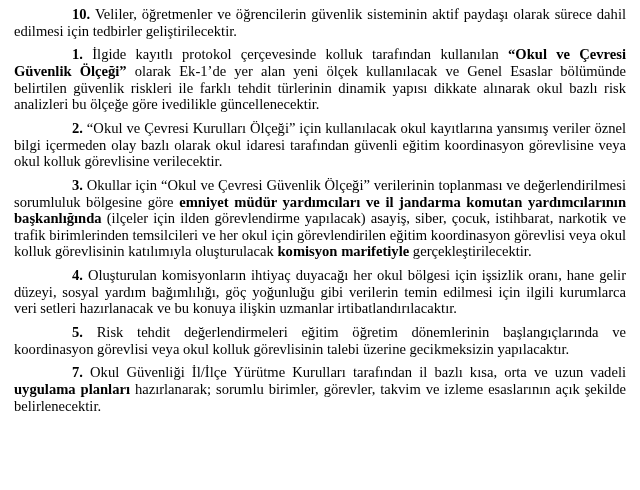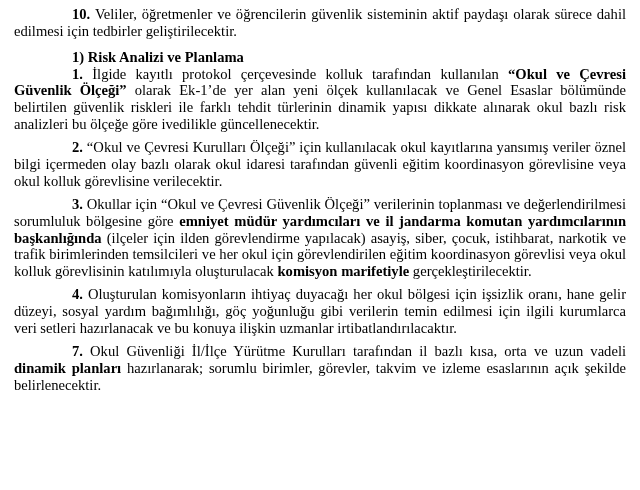--- a/index.html
+++ b/index.html
@@ -52,20 +52,20 @@
   .b {
     font-weight: bold;
   }
 </style>
 </head>
 <body>
 
 <div class="page">
   <div id="doc-body">
       <p class="para"><span class="num">10.</span><span> Veliler, öğretmenler ve öğrencilerin güvenlik sisteminin aktif paydaşı olarak sürece dahil edilmesi için tedbirler geliştirilecektir.</span></p>
-      <p class="heading"><span class="b">1) Risk Analizi ve Planlama</span></p>
       <p class="para"><span class="num">1.</span><span> İlgide kayıtlı protokol çerçevesinde kolluk tarafından kullanılan </span><span class="b">“Okul ve Çevresi Güvenlik Ölçeği”</span><span> olarak Ek-1’de yer alan yeni ölçek kullanılacak ve Genel Esaslar bölümünde belirtilen güvenlik riskleri ile farklı tehdit türlerinin dinamik yapısı dikkate alınarak okul bazlı risk analizleri bu ölçeğe göre ivedilikle güncellenecektir.</span></p>
       <p class="para"><span class="num">2.</span><span> “Okul ve Çevresi Kurulları Ölçeği” için kullanılacak okul kayıtlarına yansımış veriler öznel bilgi içermeden olay bazlı olarak okul idaresi tarafından güvenli eğitim koordinasyon görevlisine veya okul kolluk görevlisine verilecektir.</span></p>
       <p class="para"><span class="num">3.</span><span> Okullar için “Okul ve Çevresi Güvenlik Ölçeği” verilerinin toplanması ve değerlendirilmesi sorumluluk bölgesine göre </span><span class="b">emniyet müdür yardımcıları ve il jandarma komutan yardımcılarının başkanlığında</span><span> (ilçeler için ilden görevlendirme yapılacak) asayiş, siber, çocuk, istihbarat, narkotik ve trafik birimlerinden temsilcileri ve her okul için görevlendirilen eğitim koordinasyon görevlisi veya okul kolluk görevlisinin katılımıyla oluşturulacak </span><span class="b">komisyon marifetiyle</span><span> gerçekleştirilecektir.</span></p>
       <p class="para"><span class="num">4.</span><span> Oluşturulan komisyonların ihtiyaç duyacağı her okul bölgesi için işsizlik oranı, hane gelir düzeyi, sosyal yardım bağımlılığı, göç yoğunluğu gibi verilerin temin edilmesi için ilgili kurumlarca veri setleri hazırlanacak ve bu konuya ilişkin uzmanlar irtibatlandırılacaktır.</span></p>
-      <p class="para"><span class="num">7.</span><span> Okul Güvenliği İl/İlçe Yürütme Kurulları tarafından il bazlı kısa, orta ve uzun vadeli </span><span class="b">dinamik planları</span><span> hazırlanarak; sorumlu birimler, görevler, takvim ve izleme esaslarının açık şekilde belirlenecektir.</span></p>
+      <p class="para"><span class="num">5.</span><span> Risk tehdit değerlendirmeleri eğitim öğretim dönemlerinin başlangıçlarında ve koordinasyon görevlisi veya okul kolluk görevlisinin talebi üzerine gecikmeksizin yapılacaktır.</span></p>
+      <p class="para"><span class="num">7.</span><span> Okul Güvenliği İl/İlçe Yürütme Kurulları tarafından il bazlı kısa, orta ve uzun vadeli </span><span class="b">uygulama planları</span><span> hazırlanarak; sorumlu birimler, görevler, takvim ve izleme esaslarının açık şekilde belirlenecektir.</span></p>
     </div>
 </div>
 
 </body></html>

